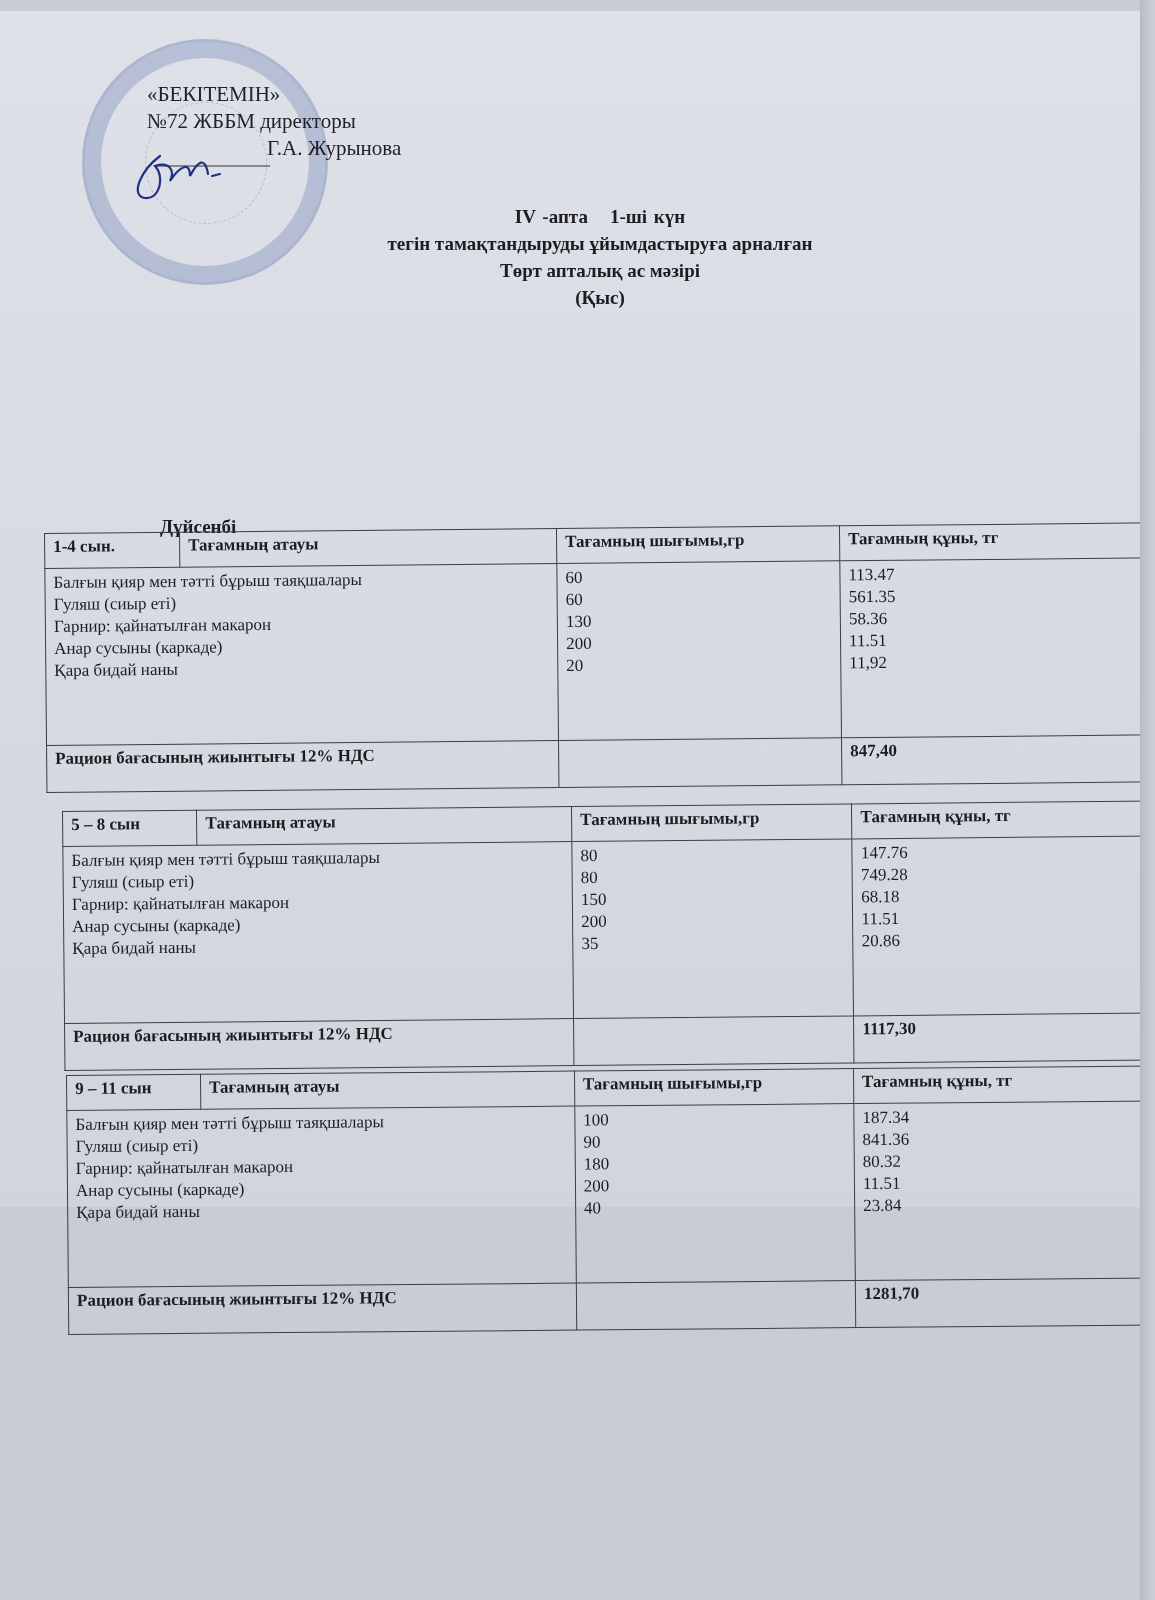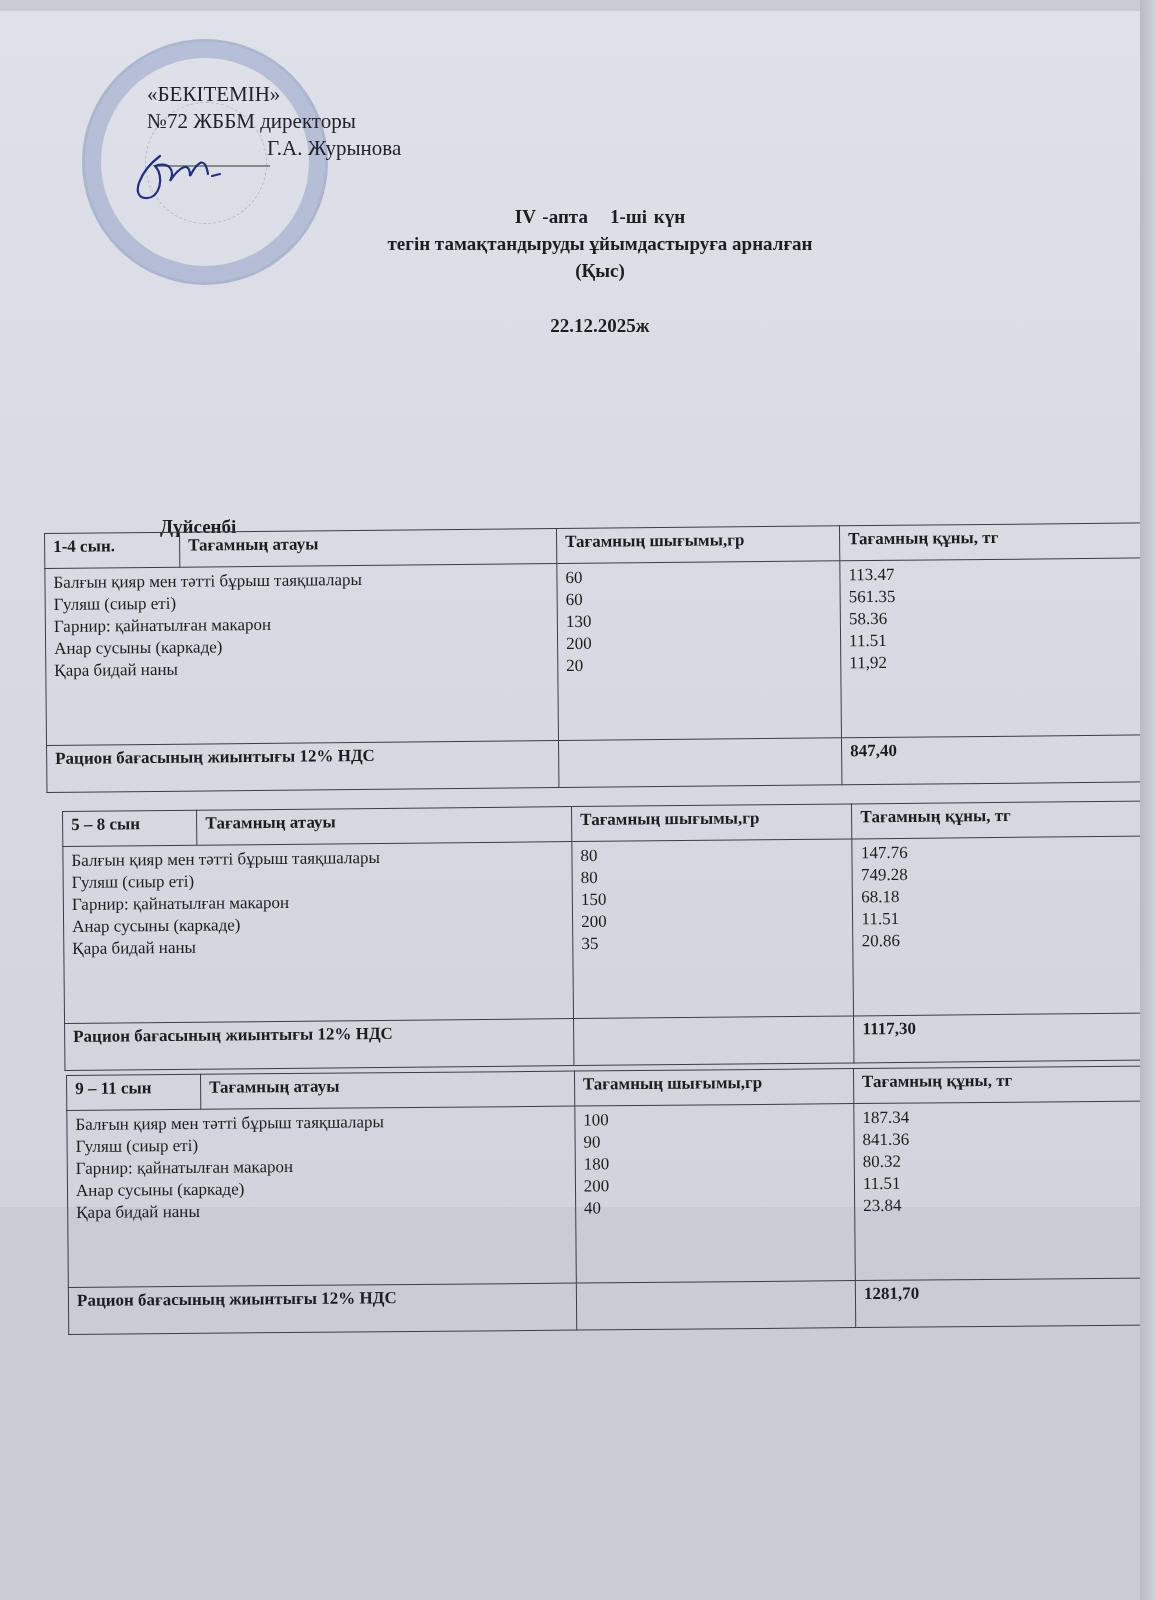--- a/index.html
+++ b/index.html
@@ -81,22 +81,22 @@
       <path d="M40 10 C20 25,10 50,25 52 C40 54,45 30,35 20 C50 15,55 25,50 35 C60 20,70 15,70 30 C78 15,85 10,88 28 M92 30 L100 28" fill="none" stroke="#1f2f8a" stroke-width="2.2" stroke-linecap="round"></path>
       <line x1="35" y1="20" x2="150" y2="20" stroke="#333" stroke-width="1"></line>
     </svg>
   </div>
 
   <div class="title-block">
     <div class="week">
       <span>IV -апта</span><span>1-ші күн</span>
     </div>
     <div>тегін тамақтандыруды ұйымдастыруға арналған</div>
+    <div>Төрт апталық ас мәзірі</div>
     <div>(Қыс)</div>
-    <div class="date">22.12.2025ж</div>
   </div>
 
   <div class="day-label">Дүйсенбі</div>
 
   <table class="menu" style="left:44px; top:522px; transform: rotate(-0.55deg);">
     <tbody>
         <tr class="hdr">
       <td class="grade-cell">1-4 сын.</td>
       <td class="name-head">Тағамның атауы</td>
       <td class="yield-col">Тағамның шығымы,гр</td>

